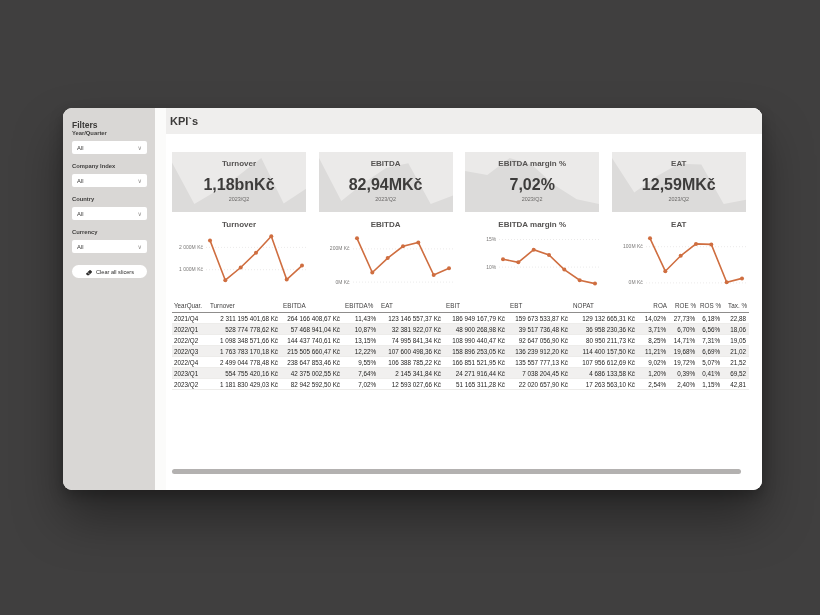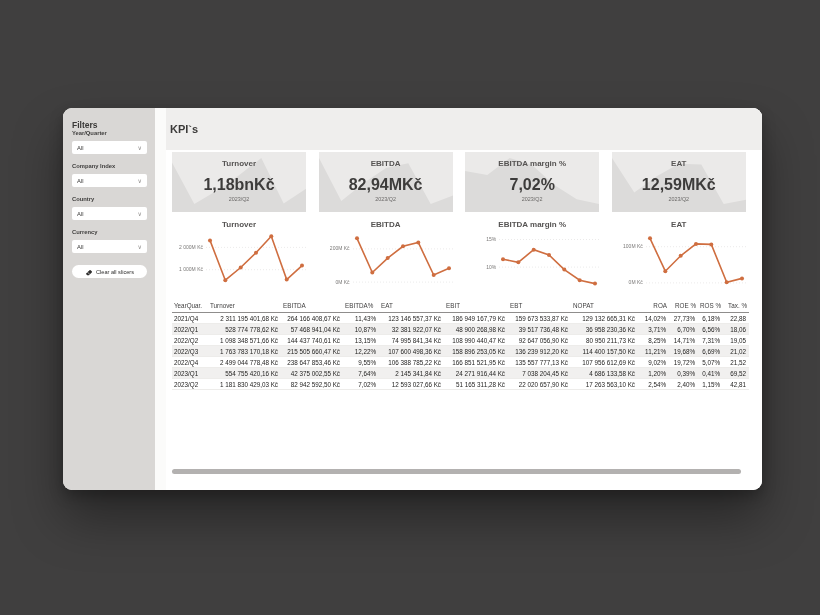--- a/index.html
+++ b/index.html
@@ -20,21 +20,21 @@
     display:flex; align-items:center; padding:0 5px; cursor:pointer; }
   .slicer-value { font-size:5.8px; color:#3b3a39; flex:1; }
   .chev { font-size:6px; color:#8f8d8b; line-height:1; }
   .clear-btn { margin-top:12px; width:75px; height:13px; background:#ffffff; border:none; border-radius:7px;
     display:flex; align-items:center; justify-content:center; gap:3px; cursor:pointer; }
   .clear-btn span { font-size:5.6px; color:#2f2e2d; }
   
   .gutter { position:absolute; left:92px; top:0; width:11px; height:100%; background:#fbfbfa; }
   
   .main { position:absolute; left:103px; top:0; width:596px; height:100%; background:#ffffff; }
-  .titlebar { position:absolute; left:0; top:0; width:100%; height:42px; background:#efeeed;
+  .titlebar { position:absolute; left:0; top:0; width:100%; height:26px; background:#efeeed;
     display:flex; align-items:center; padding-left:4px; }
   .titlebar h1 { font-size:11px; font-weight:bold; color:#3b3a39; }
   
   .kpi-row { position:absolute; left:6px; top:44px; width:574px; height:60px; display:flex; gap:12.6px; }
   .kpi-card { position:relative; width:134px; height:60px; background:#ebeae9; overflow:hidden; }
   .kpi-card svg { position:absolute; left:0; top:0; }
   .kpi-title { position:absolute; top:7px; width:100%; text-align:center; font-size:8px; font-weight:bold; color:#565453; z-index:2; }
   .kpi-value { position:absolute; top:24px; width:100%; text-align:center; font-size:16px; font-weight:bold; color:#3d3c3b; z-index:2; }
   .kpi-period { position:absolute; top:44px; width:100%; text-align:center; font-size:5.4px; color:#6a6867; z-index:2; }
   

